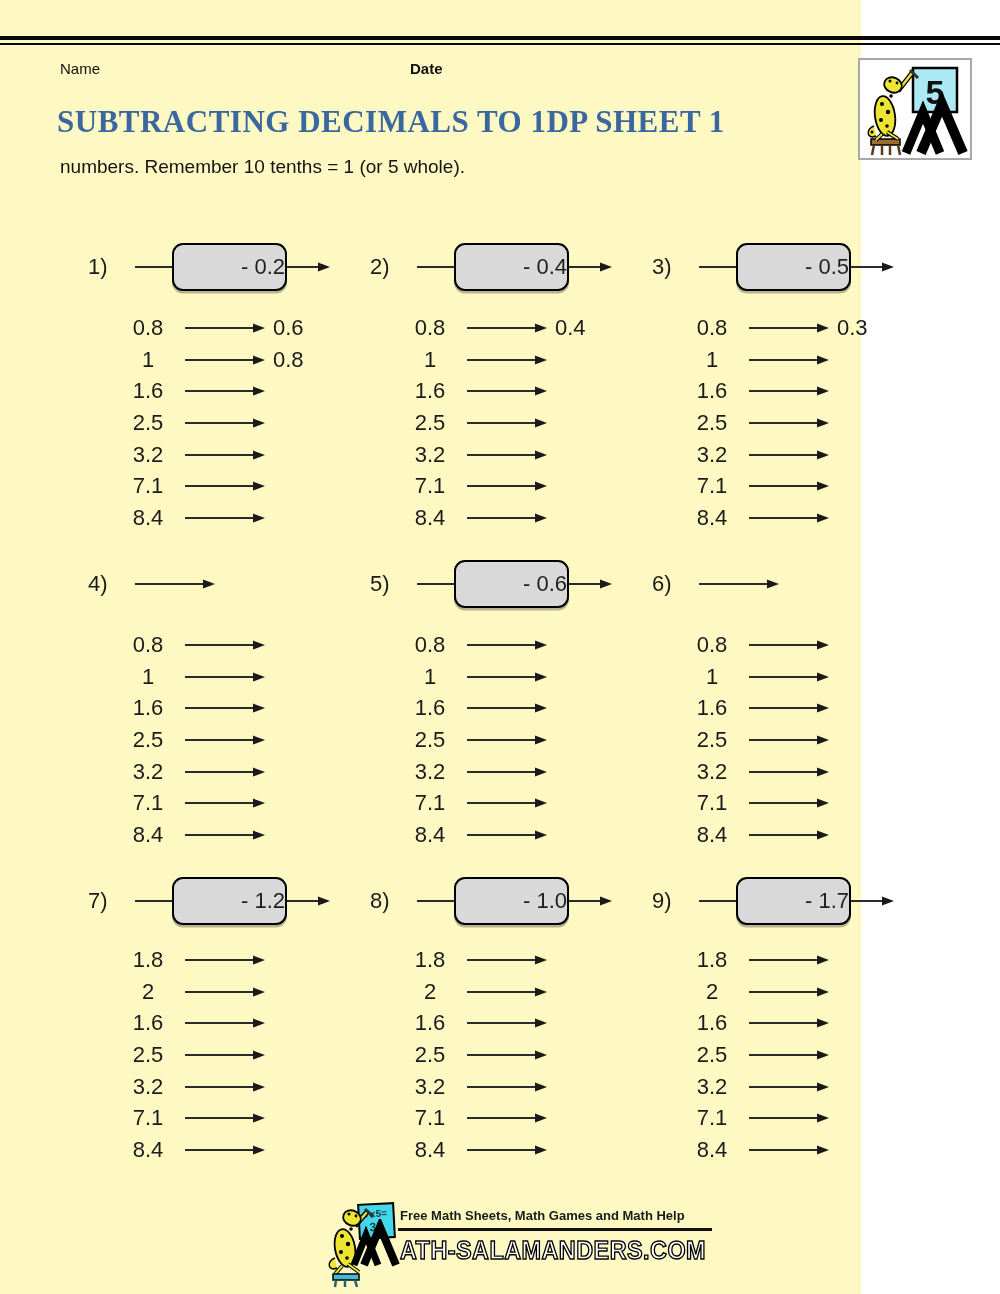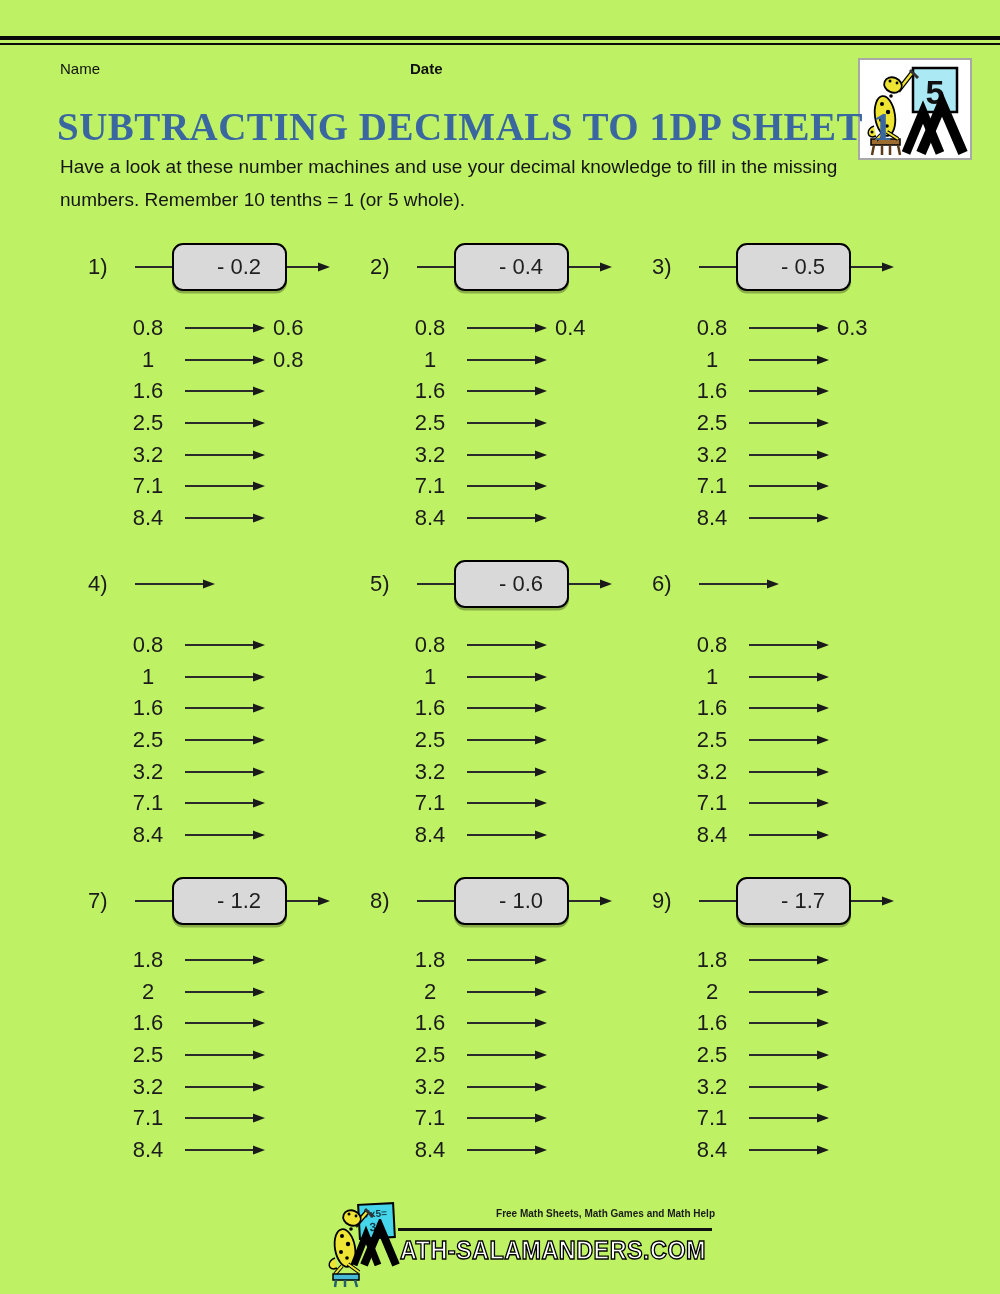--- a/index.html
+++ b/index.html
@@ -1,58 +1,58 @@
 <!DOCTYPE html>
 <html><head>
 <meta charset="utf-8">
 <style>
   * { margin:0; padding:0; box-sizing:border-box; }
   html,body { width:1000px; height:1294px; background:#ffffff; overflow:hidden;
               font-family:"Liberation Sans", sans-serif; color:#1b1b1b; }
-  .page { position:relative; width:1000px; height:1294px; background:#bef264; }
+  .page { position:relative; width:861px; height:1294px; background:#fef9c3; }
 
   
   .rule-thick { position:absolute; left:0; top:36px; width:1000px; height:4px; background:#0a0a0a; }
   .rule-thin  { position:absolute; left:0; top:43px; width:1000px; height:2px; background:#0a0a0a; }
 
   .name-label { position:absolute; left:60px; top:60px; font-size:15px; color:#111; }
   .date-label { position:absolute; left:410px; top:60px; font-size:15px; color:#111;font-weight:bold; }
 
   .logo-frame { position:absolute; left:858px; top:58px; width:114px; height:102px;
                 border:2px solid #a8a8a8; background:#fff; }
 
   .page-title { position:absolute; left:57px; top:104px; font-family:"Liberation Serif", serif;
-                font-size:39px; font-weight:600; letter-spacing:0.5px; color:#3A679F; white-space:nowrap; }
+                font-size:31px; font-weight:600; letter-spacing:0.5px; color:#3A679F; white-space:nowrap; }
 
   .instructions { position:absolute; left:60px; top:150px; width:900px; font-size:19px;
                   line-height:33px; color:#141414; }
 
   
   .problems-grid { position:absolute; left:60px; top:230px; display:grid;
                    grid-template-columns:282px 282px 282px; grid-auto-rows:317px; }
   .problem { position:relative; }
   .machine-row { display:flex; align-items:center; height:50px; margin-top:12px; }
   .pnum { margin-left:28px; width:34px; font-size:22px; color:#1b1b1b; }
   .in-line { margin-left:13px; width:37px; height:12px; flex:none; }
   .mbox { width:115px; height:48px; border:2px solid #000; border-radius:11px; background:#d9d9d9;
-          display:flex; align-items:center; justify-content:flex-start; font-size:22px; color:#1f1f1f;
+          display:flex; align-items:center; justify-content:flex-end; font-size:22px; color:#1f1f1f;
           box-shadow:0 2.5px 0 rgba(0,0,0,0.28); flex:none;padding-left:43px; }
   .out-arrow { width:43px; height:12px; flex:none; }
   .rows { margin-top:20px; }
   .problem:nth-child(n+7) .rows { margin-top:18px; }
   .vrow { display:flex; align-items:center; height:31.7px; }
   .vin { margin-left:58px; width:60px; text-align:center; font-size:22px; color:#1b1b1b; flex:none; }
   .rarrow { margin-left:7px; width:80px; height:12px; flex:none; }
   .vout { margin-left:8px; font-size:22px; color:#1b1b1b; }
 
   
   .footer { position:absolute; left:325px; top:1200px; width:392px; height:92px; }
   .footer-salamander { position:absolute; left:0; top:2px; }
-  .footer-tagline { position:absolute; left:75px; top:8px; width:315px; text-align:right;
-                    font-size:10px; font-weight:bold; color:#1a1a1a; white-space:nowrap; }
+  .footer-tagline { position:absolute; left:75px; top:8px; width:315px; text-align:left;
+                    font-size:13px; font-weight:bold; color:#1a1a1a; white-space:nowrap; }
   .footer-divider { position:absolute; left:73px; top:28px; width:314px; height:3px; background:#111; }
   .site-svg { position:absolute; left:25px; top:19px; }
 </style>
 </head>
 <body>
 
 <div class="page">
 
   <div class="rule-thick"></div>
   <div class="rule-thin"></div>
@@ -92,21 +92,20 @@
         <circle cx="31" cy="36" r="1.8" fill="#000"></circle>
         <circle cx="30" cy="21" r="1.5" fill="#000"></circle>
         <circle cx="12" cy="72" r="1.5" fill="#000"></circle>
       </g>
     </svg>
   </div>
 
   <div class="page-title">SUBTRACTING DECIMALS TO 1DP SHEET 1</div>
 
   <div class="instructions">
-    <div>Have a look at these number machines and use your decimal knowledge to fill in the missing</div>
     <div>numbers. Remember 10 tenths = 1 (or 5 whole).</div>
   </div>
 
   <div class="problems-grid">
   <div class="problem">
     <div class="machine-row">
       <div class="pnum">1)</div>
       <svg class="in-line" viewBox="0 0 37 12">
         <line x1="0" y1="6" x2="37" y2="6" stroke="#2b2b2b" stroke-width="2"></line>
       </svg>

